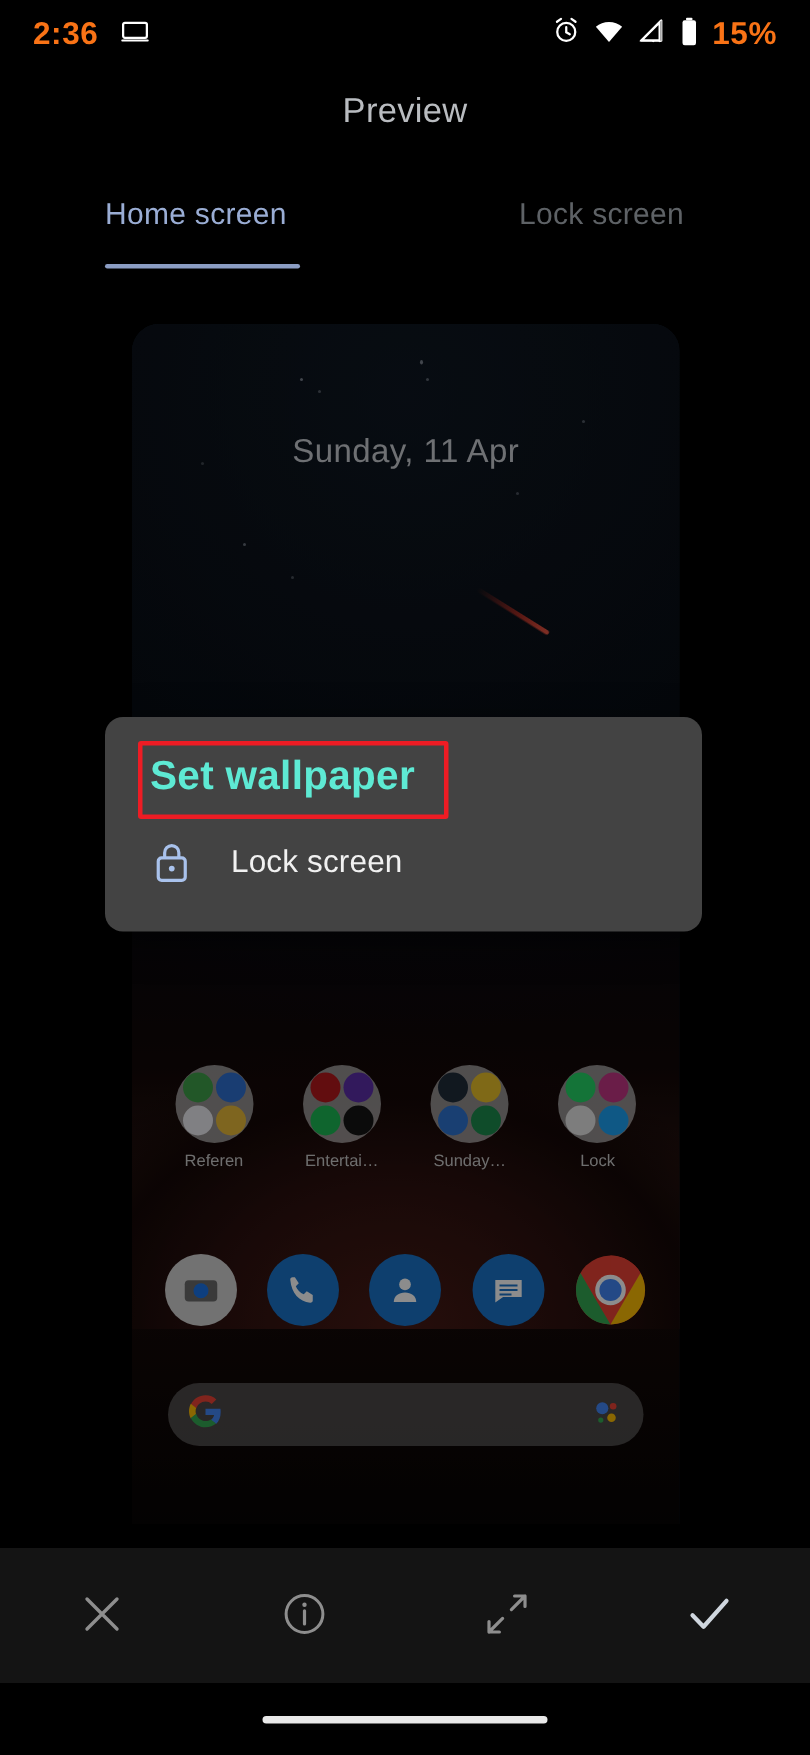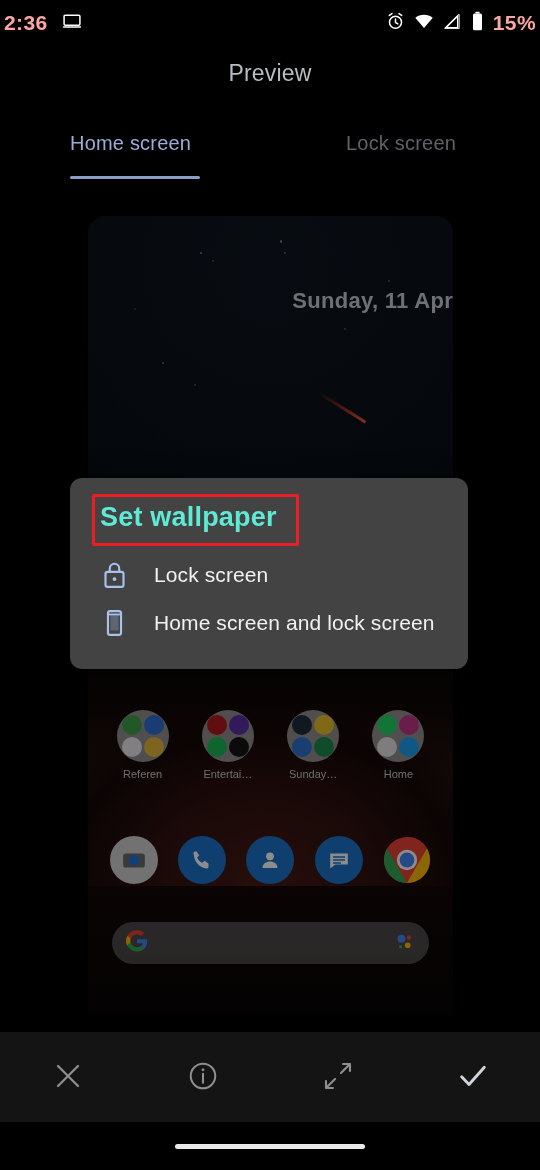--- a/index.html
+++ b/index.html
@@ -13,22 +13,22 @@
     position:relative;
     width:540px; height:1170px;
     background:#000;
     overflow:hidden;
   }
 
   
   #statusbar {
     position:absolute; left:0; top:0; width:540px; height:46px;
     display:flex; 
-    padding:0 4px;
-    color:#fca5a5;
+    padding:0 22px;
+    color:#f97316;
   }
   #status-left { display:flex; align-items:center; gap:14px; }
   #status-right { margin-left:auto; display:flex; align-items:center; gap:9px; }
   .clock { font-size:21px; font-weight:bold; letter-spacing:.4px; }
   .sicon { display:block; }
 
   
   #page-title {
     position:absolute; left:0; top:60px; width:540px;
     text-align:center;
@@ -78,21 +78,21 @@
     border-radius:2px;
     filter:blur(.4px);
   }
   #hill {
     position:absolute; left:-6%; top:470px; width:112%; height:200px;
     background:radial-gradient(ellipse 62% 100% at 48% 100%, #4a1c16 0%, #301210 45%, #140807 78%, rgba(8,4,4,0) 100%);
     opacity:.95;
   }
   #date-text {
     position:absolute; left:0; top:72px; width:100%;
-    text-align:right; color:#c8ccd2; font-size:22px; letter-spacing:.3px;font-weight:bold;
+    text-align:center; color:#c8ccd2; font-size:22px; letter-spacing:.3px;
   }
 
   
   #folder-row {
     position:absolute; left:0; top:494px; width:100%;
     display:flex; justify-content:space-around; padding:0 12px;
   }
   .folder { width:58px; text-align:center; }
   .folder-circle {
     width:52px; height:52px; margin:0 auto;
@@ -288,21 +288,21 @@
         </div>
         <div class="folder-label">Sunday…</div>
       </div>
       <div class="folder">
         <div class="folder-circle">
           <span class="mini" style="background:#25d366"></span>
           <span class="mini" style="background:#c13584"></span>
           <span class="mini" style="background:#e4e4e4"></span>
           <span class="mini" style="background:#1da1f2"></span>
         </div>
-        <div class="folder-label">Home</div>
+        <div class="folder-label">Lock</div>
       </div>
     </div>
 
     <div id="dock-row">
       <div class="dock-icon" style="background:#cfcfcf">
         <svg width="26" height="26" viewBox="0 0 24 24">
           <rect x="2" y="6" width="20" height="13" rx="2.4" fill="#6b6b6b"></rect>
           <circle cx="12" cy="12.5" r="4.6" fill="#1a73e8"></circle>
         </svg>
       </div>
@@ -367,30 +367,20 @@
       <span class="menu-icon">
         <svg width="27" height="30" viewBox="0 0 24 26">
           <rect x="4" y="10.2" width="16" height="13.4" rx="2" fill="none" stroke="#a9c2ec" stroke-width="1.9"></rect>
           <path d="M7.8 10.2V7.2a4.2 4.2 0 0 1 8.4 0v3" fill="none" stroke="#a9c2ec" stroke-width="1.9"></path>
           <circle cx="12" cy="16.6" r="1.7" fill="#a9c2ec"></circle>
         </svg>
       </span>
       <span class="menu-label">Lock screen</span>
     </div>
 
-    <div class="menu-item">
-      <span class="menu-icon">
-        <svg width="27" height="30" viewBox="0 0 24 26">
-          <rect x="6.2" y="2.4" width="11.6" height="21.2" rx="2" fill="none" stroke="#a9c2ec" stroke-width="1.9"></rect>
-          <rect x="8.4" y="6" width="7.2" height="13.6" fill="#a9c2ec" opacity=".28"></rect>
-          <path d="M6.2 5.4h11.6" stroke="#a9c2ec" stroke-width="1.6"></path>
-        </svg>
-      </span>
-      <span class="menu-label">Home screen and lock screen</span>
-    </div>
   </div>
 
   <div id="toolbar">
     <button class="tool-btn">
       <span>
         <svg width="32" height="32" viewBox="0 0 24 24">
           <path d="M4.5 4.5l15 15M19.5 4.5l-15 15" stroke="#8e8e8e" stroke-width="1.7" stroke-linecap="round"></path>
         </svg>
       </span>
     </button>

